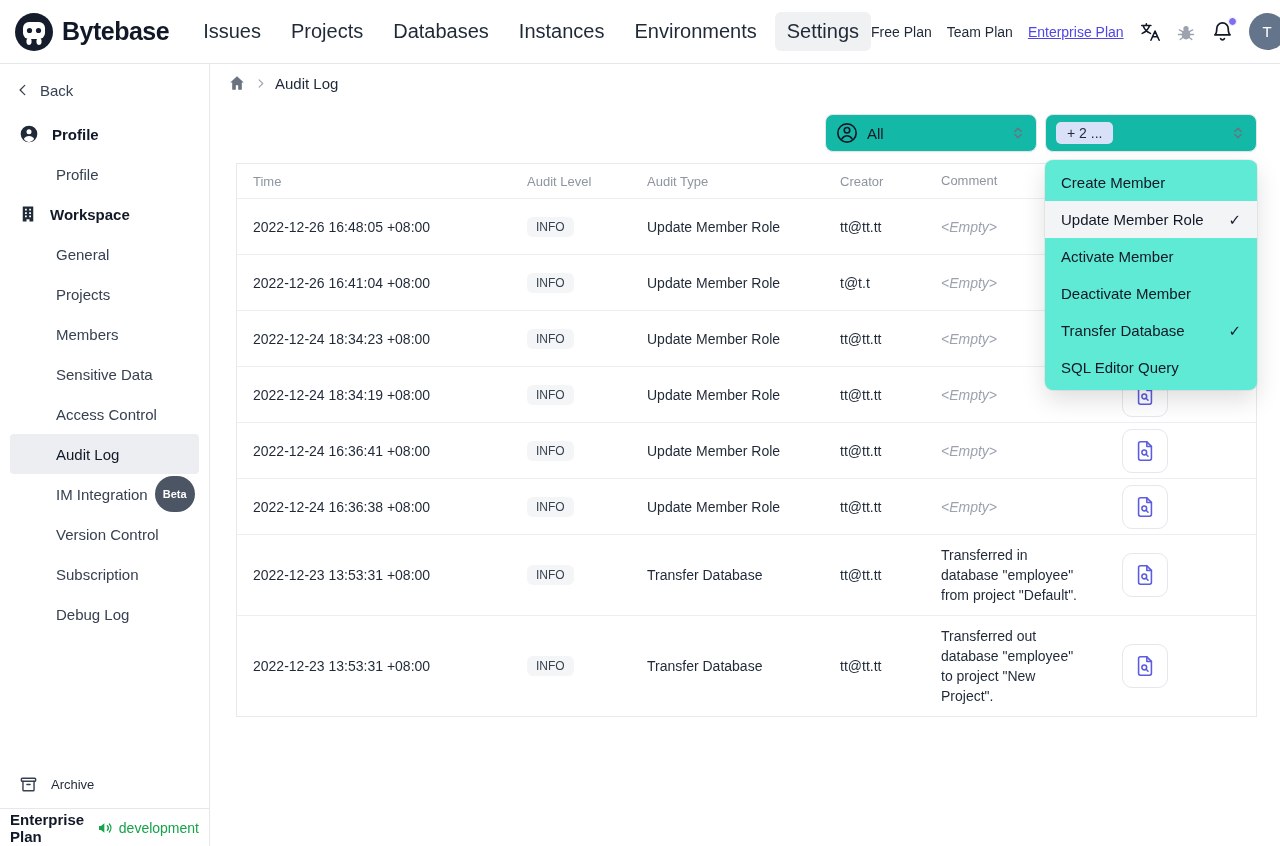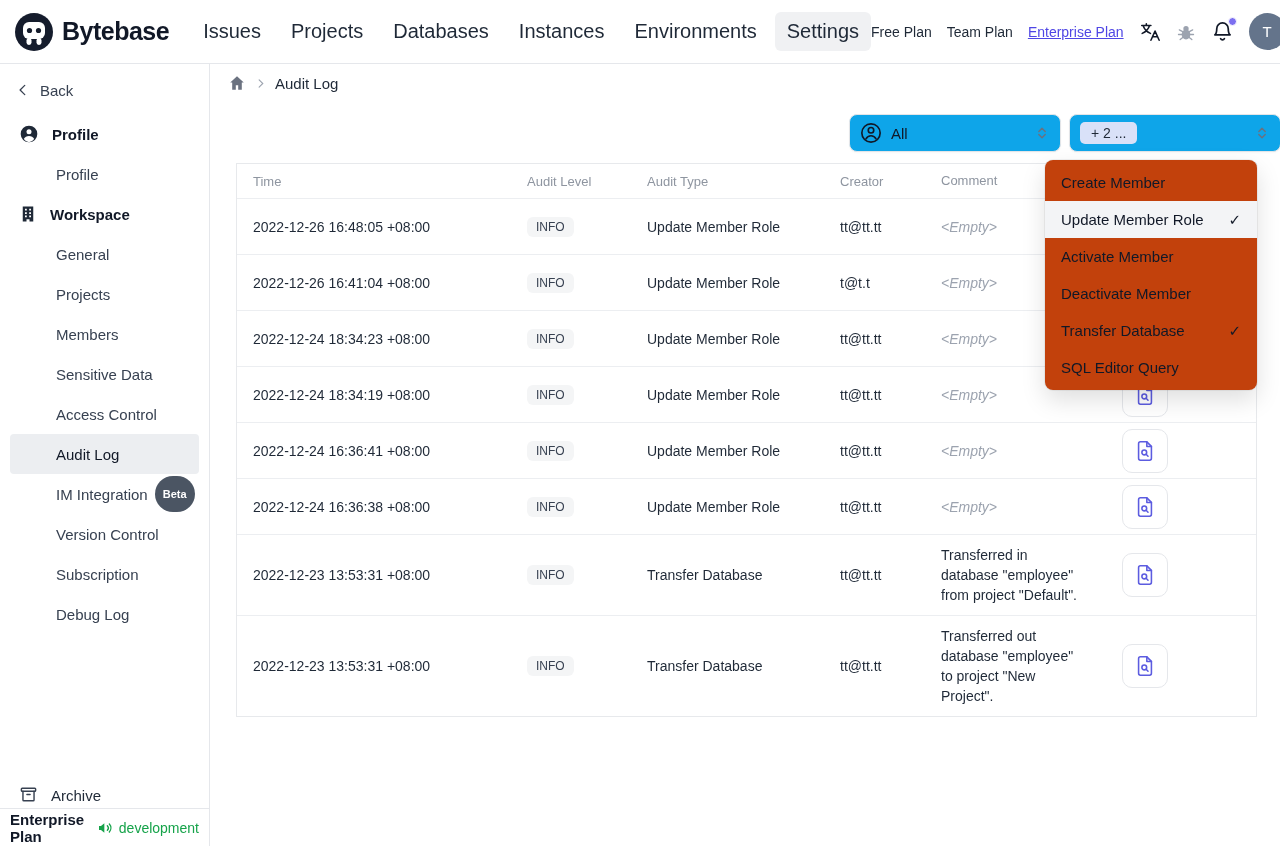--- a/index.html
+++ b/index.html
@@ -32,42 +32,42 @@
   .side-back { height:40px; display:flex; align-items:center; gap:10px; padding:0 16px;
     font-size:15px; color:#374151; cursor:pointer; margin-bottom:4px; }
   .side-header { height:40px; display:flex; align-items:center; gap:13px; padding:0 19px;
     font-size:15px; font-weight:600; color:#111827; }
   .side-item { height:40px; display:flex; align-items:center; padding:0 8px 0 46px;
     font-size:15px; color:#374151; border-radius:4px; margin:0 10px; cursor:pointer; white-space:nowrap; }
   .side-item.active { background:#eceef1; color:#111827; }
   .beta-badge { margin-left:7px; background:#4b5563; color:#fff; font-size:11px; font-weight:600;
     padding:12px 8px; border-radius:9999px; }
   .side-spacer { flex:1; }
-  .side-archive { height:40px; display:flex; align-items:flex-end; gap:13px; padding:0 19px;
-    font-size:15px; color:#1f2937; cursor:pointer; margin-bottom:4px; }
+  .side-archive { height:40px; display:flex; align-items:center; gap:13px; padding:0 19px;
+    font-size:13px; color:#1f2937; cursor:pointer; margin-bottom:4px; }
   .side-footer { border-top:1px solid #e5e7eb; height:38px; display:flex; align-items:center;
     gap:6px; padding:0 10px; }
   .plan-name { font-size:15px; font-weight:700; color:#111827; }
   .env-name { color:#16a34a; font-size:14px; }
 
   
   .main { position:relative; flex:1; background:#fff; }
   .breadcrumb { position:absolute; left:18px; top:10px; display:flex; align-items:center;
     gap:9px; font-size:15px; color:#1f2937; }
 
   .select { position:absolute; top:50px; width:212px; height:38px; border:1px solid #e3e5e8;
-    border-radius:8px; background:#0ea5e9; display:flex; align-items:center; padding:0 10px; gap:9px;
-    box-shadow:0 1px 2px rgba(0,0,0,0.03); cursor:pointer;margin-left:24px; }
+    border-radius:8px; background:#14b8a6; display:flex; align-items:center; padding:0 10px; gap:9px;
+    box-shadow:0 1px 2px rgba(0,0,0,0.03); cursor:pointer; }
   .select-creator { left:615px; }
   .select-type { left:835px; }
   .select-value { font-size:15px; color:#111827; }
   .grow { flex:1; }
   .chip { background:#d9e1f8; border-radius:5px; padding:3px 11px; font-size:14px; color:#1f2937; }
 
-  .menu { position:absolute; left:835px; top:96px; width:212px; background:#c2410c; border-radius:8px;
+  .menu { position:absolute; left:835px; top:96px; width:212px; background:#5eead4; border-radius:8px;
     box-shadow:0 0 0 1px rgba(0,0,0,0.05), 0 10px 24px rgba(0,0,0,0.13); padding:4px 0; z-index:30; }
   .menu-item { height:37px; display:flex; align-items:center; padding:0 16px; font-size:15px;
     color:#111827; cursor:pointer; }
   .menu-item.hl { background:#f3f4f6; }
   .check { margin-left:auto; font-weight:700; font-size:15px; color:#111827; }
 
   
   .table { position:absolute; left:26px; top:99px; width:1021px; border:1px solid #e7e9ec; background:#fff; }
   .thead { display:flex; align-items:center; height:34px; color:#8e95a0; font-size:13px; }
   .trow { display:flex; align-items:center; min-height:56px; border-top:1px solid #eceef1; font-size:14px; color:#1f2937; }

